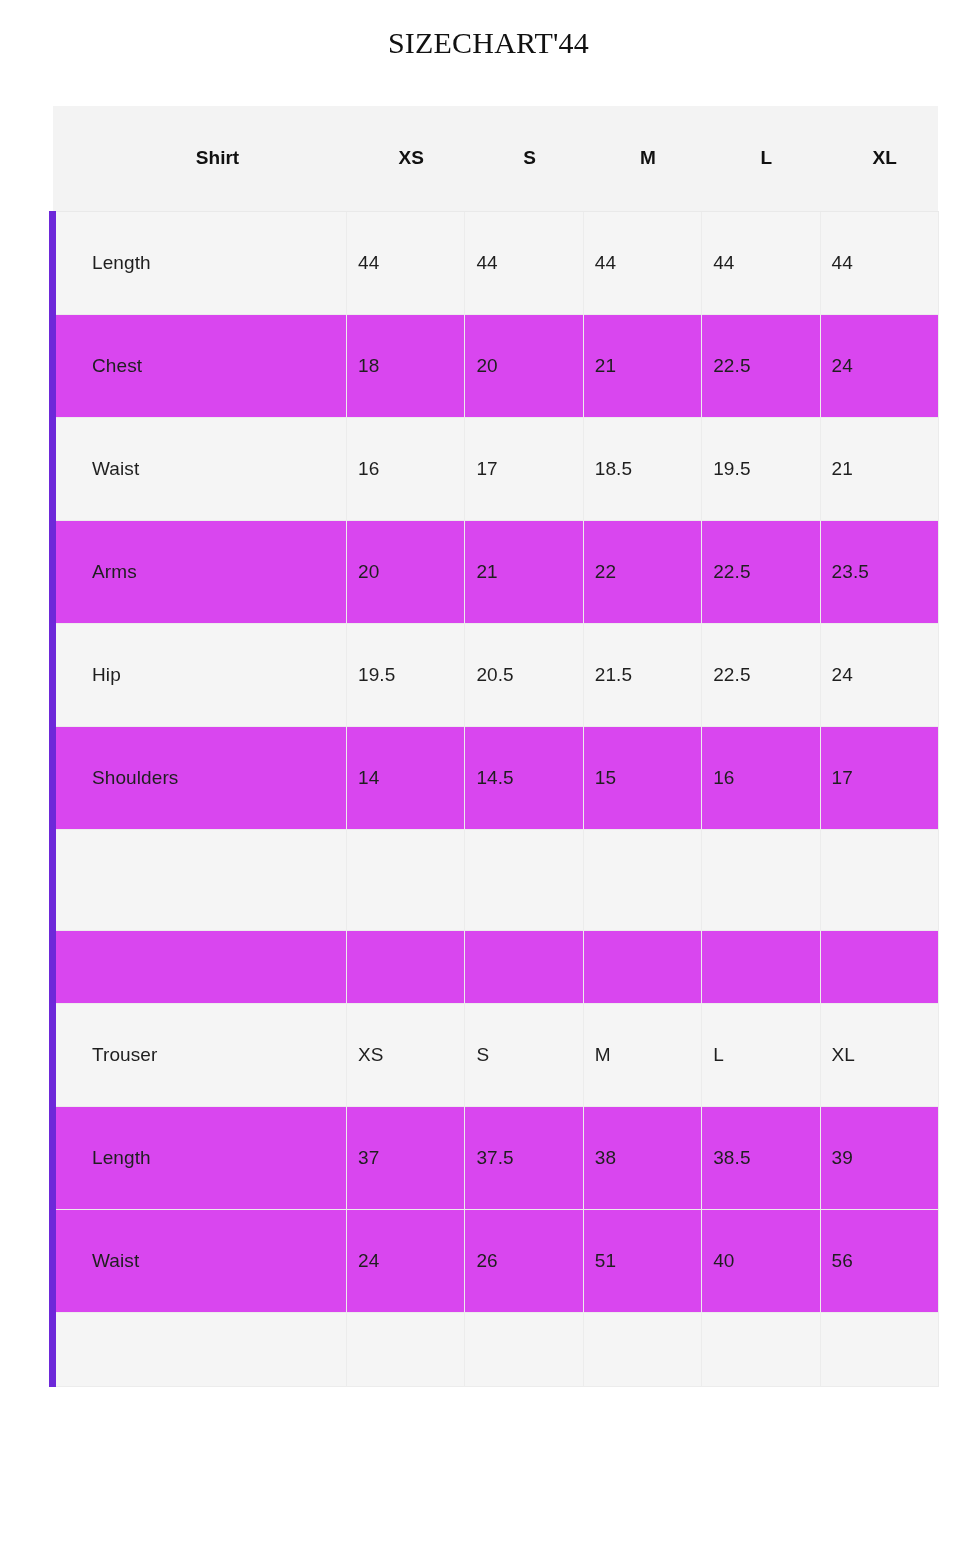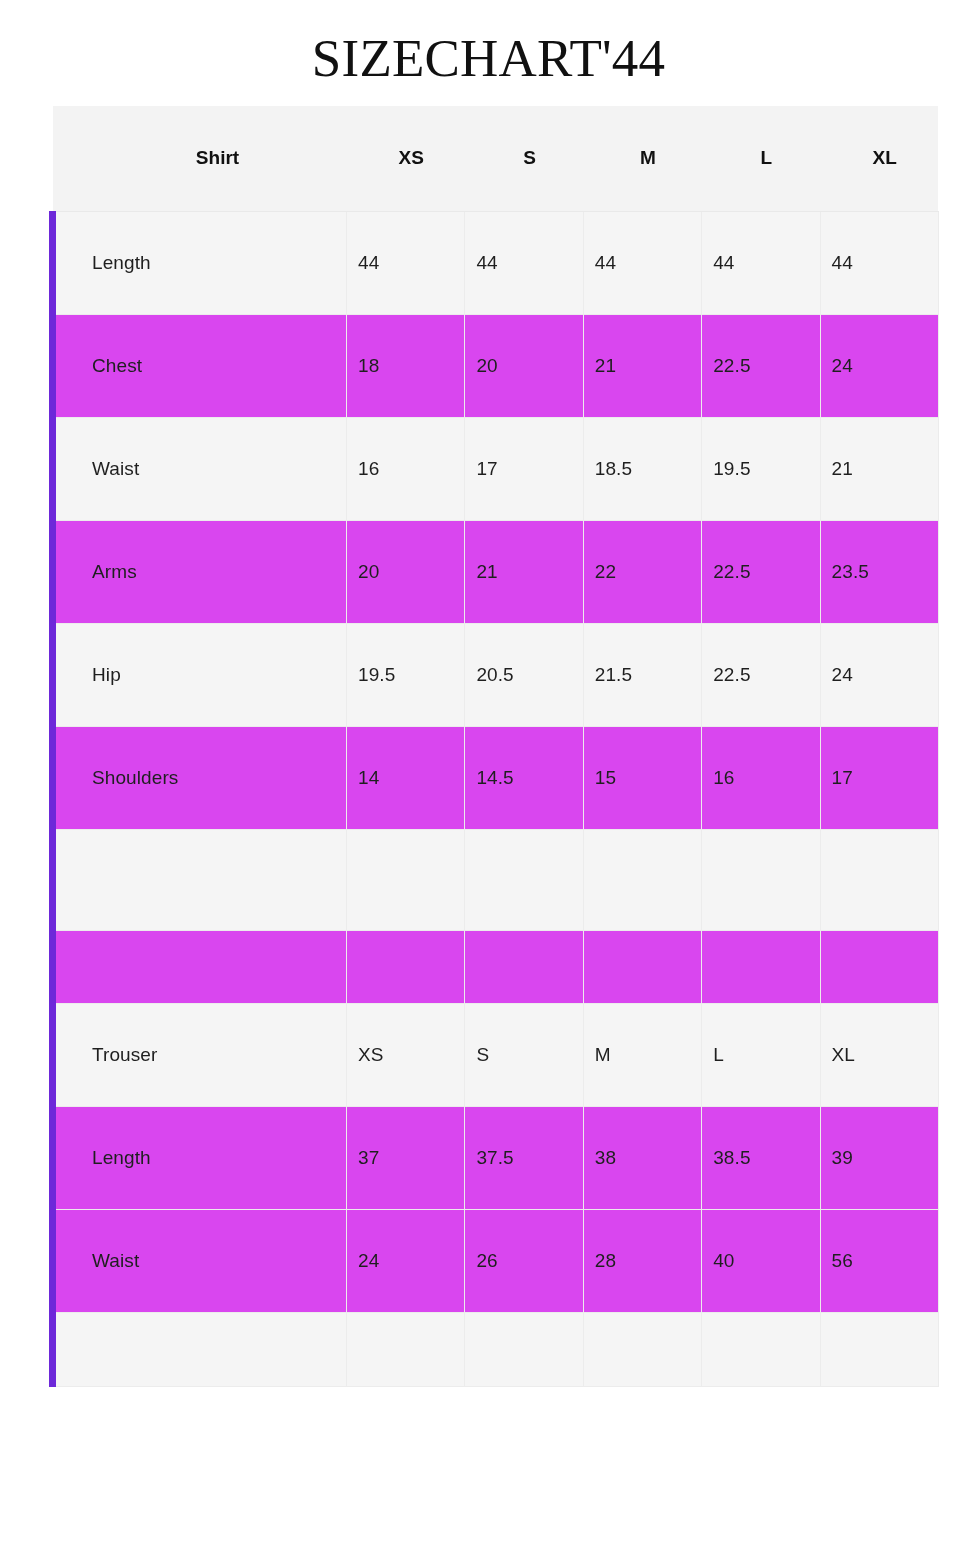--- a/index.html
+++ b/index.html
@@ -11,26 +11,26 @@
     width: 977px;
     height: 1541px;
     font-family: "Liberation Sans", sans-serif;
     color: #1a1a1a;
     overflow: hidden;
     position: relative;
   }
 
   #page-title {
     font-family: "Liberation Serif", serif;
-    font-size: 53px;
+    font-size: 30px;
     font-weight: 400;
     letter-spacing: 0.2px;
     text-align: center;
     color: #111111;
-    margin: 15px;
+    margin: 0;
     padding-top: 19px;
     line-height: 48px;
   }
 
   .table-wrap {
     position: absolute;
     left: 49px;
     top: 106px;
     width: 886px;
   }
@@ -216,21 +216,21 @@
         <td class="size-col">38</td>
         <td class="size-col">38.5</td>
         <td class="size-col last-col">39</td>
       </tr>
 
 
       <tr class="plain">
         <td class="first-col">Waist</td>
         <td class="size-col">24</td>
         <td class="size-col">26</td>
-        <td class="size-col">28</td>
+        <td class="size-col">51</td>
         <td class="size-col">40</td>
         <td class="size-col last-col">56</td>
       </tr>
 
       <tr class="shade spacer-tail">
         <td class="first-col"></td>
         <td class="size-col"></td>
         <td class="size-col"></td>
         <td class="size-col"></td>
         <td class="size-col"></td>

